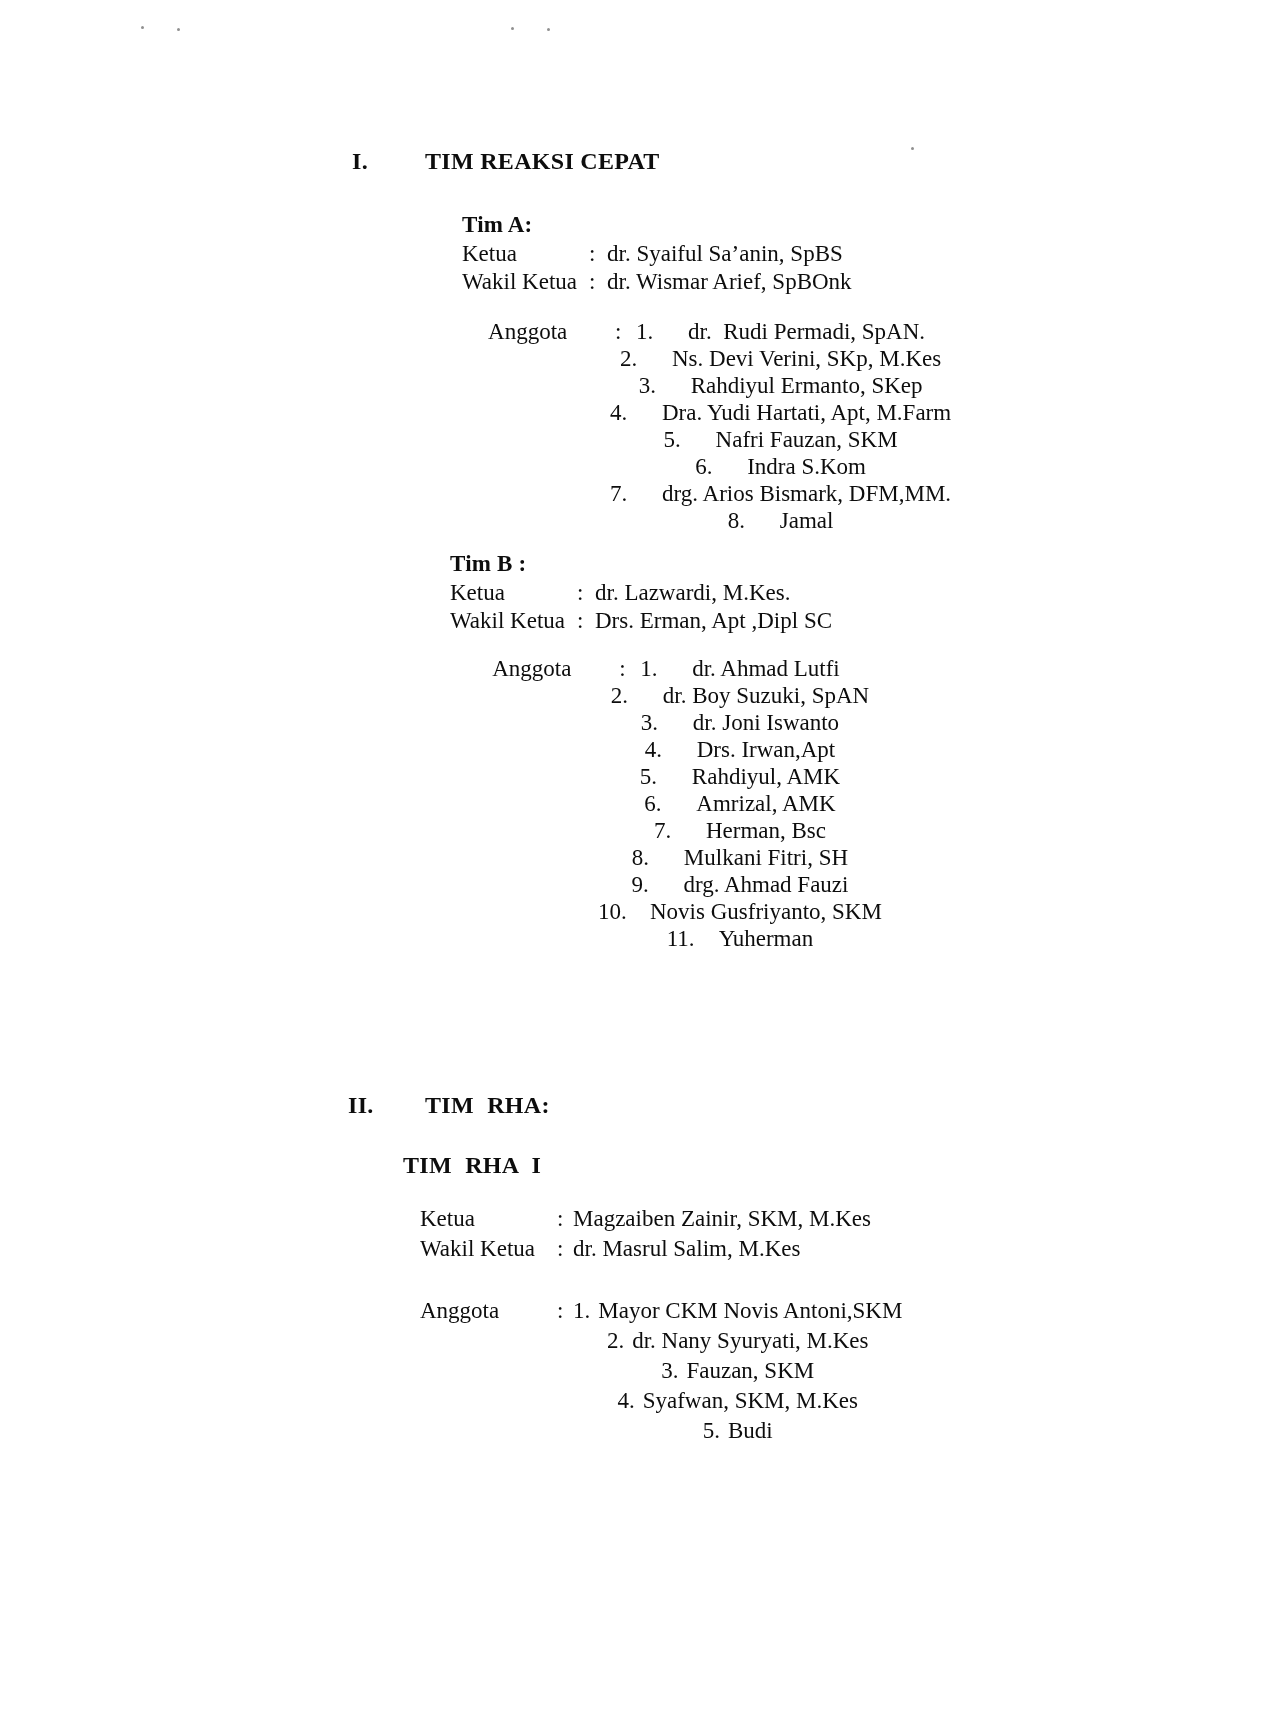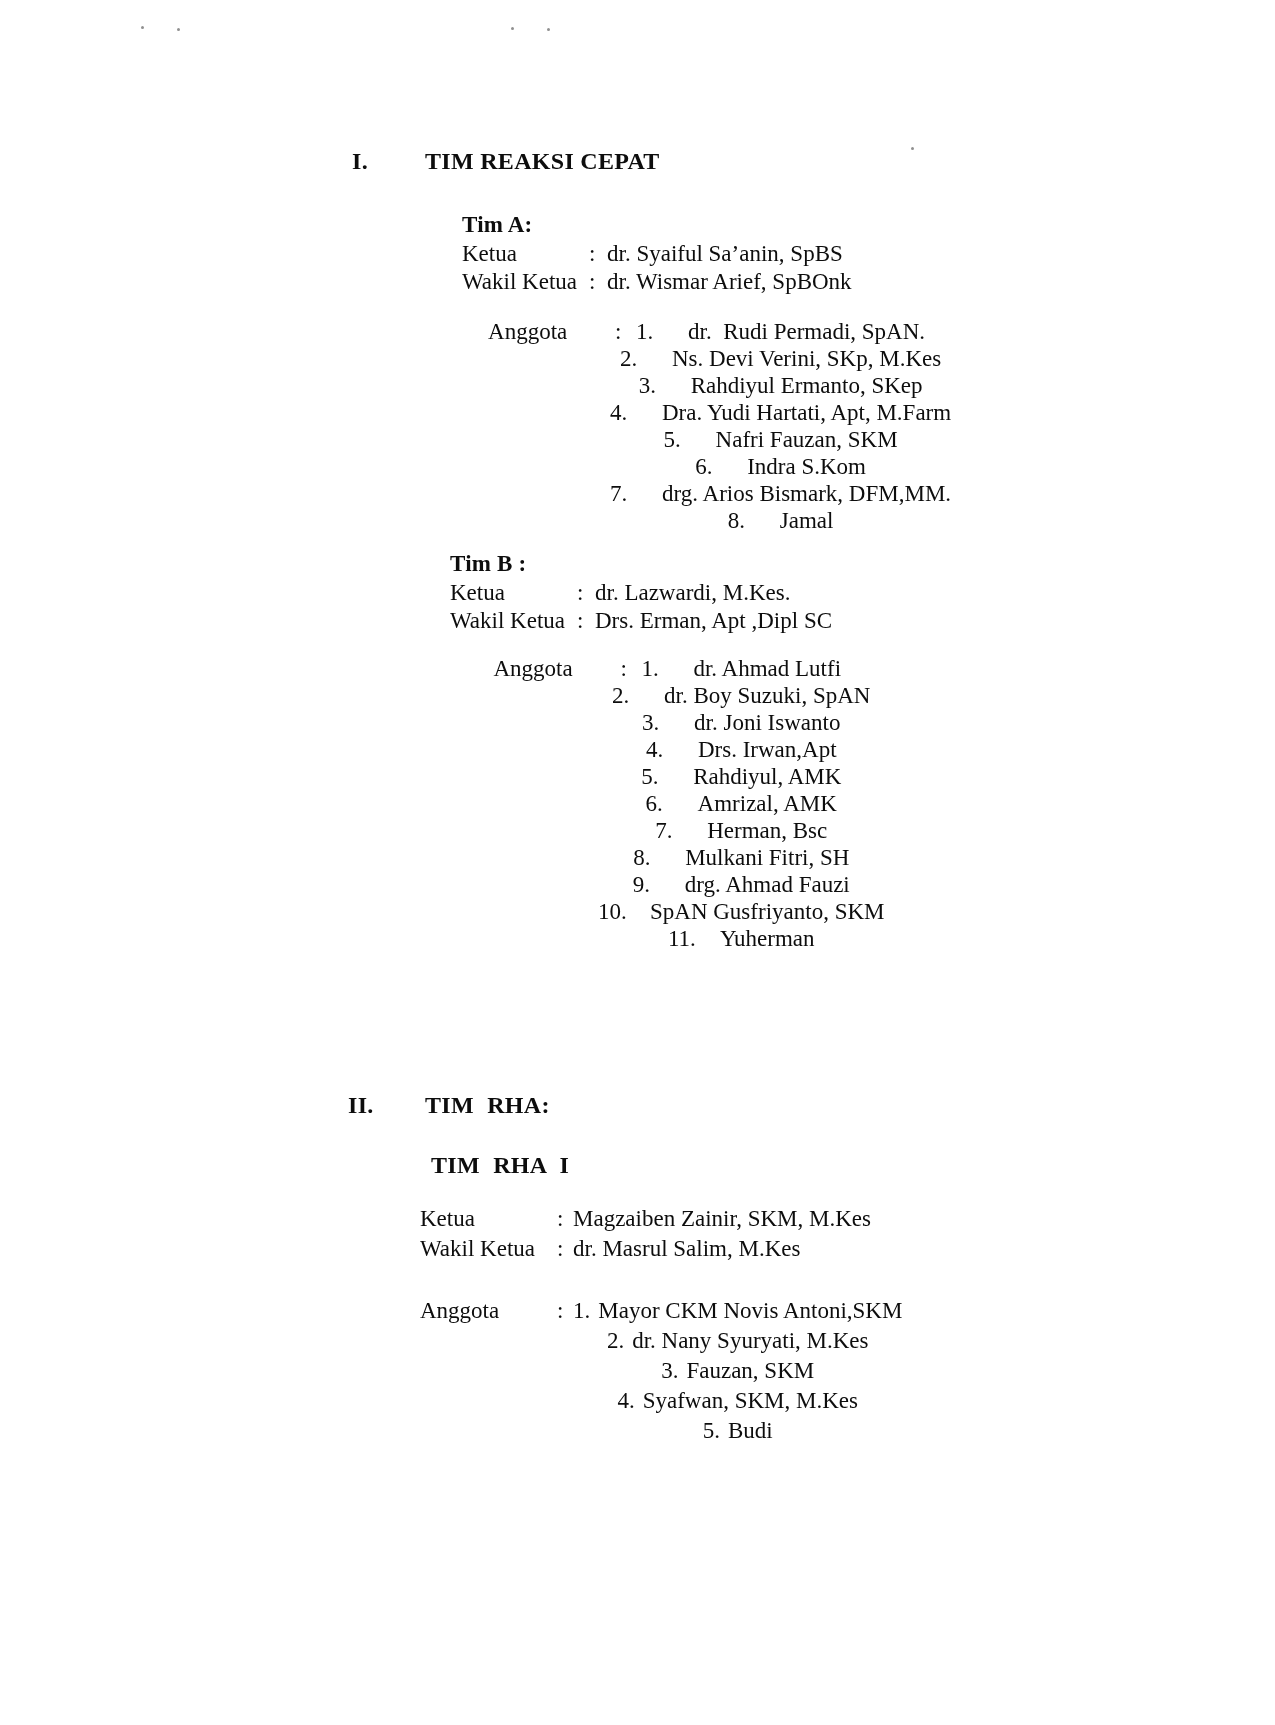--- a/index.html
+++ b/index.html
@@ -193,36 +193,36 @@
     <div class="mrow">
       <span class="mlabel"></span>
         <span class="mcolon"></span>
       <span class="mnum">9.</span>
       <span class="mname">drg. Ahmad Fauzi</span>
     </div>
     <div class="mrow">
       <span class="mlabel"></span>
         <span class="mcolon"></span>
       <span class="mnum">10.</span>
-      <span class="mname">SpAN Gusfriyanto, SKM</span>
+      <span class="mname">Novis Gusfriyanto, SKM</span>
     </div>
     <div class="mrow">
       <span class="mlabel"></span>
         <span class="mcolon"></span>
       <span class="mnum">11.</span>
       <span class="mname">Yuherman</span>
     </div>
   </div>
 
   <div class="sec-heading sec2" style="left:348px;top:1092px;justify-content:space-between;">
     <span class="sec-numeral">II.</span>
     <span class="sec-title ws">TIM RHA:</span>
   </div>
 
-  <div class="subheading" style="left:431px;top:1152px;">TIM RHA I</div>
+  <div class="subheading" style="left:403px;top:1152px;">TIM RHA I</div>
 
   <div class="team rha" style="left:420px;top:1204px;">
     <div class="rrow">
       <span class="rlabel">Ketua</span>
       <span class="rcolon">:</span>
       <span class="rvalue">Magzaiben Zainir, SKM, M.Kes</span>
     </div>
     <div class="rrow">
       <span class="rlabel">Wakil Ketua</span>
       <span class="rcolon">:</span>

